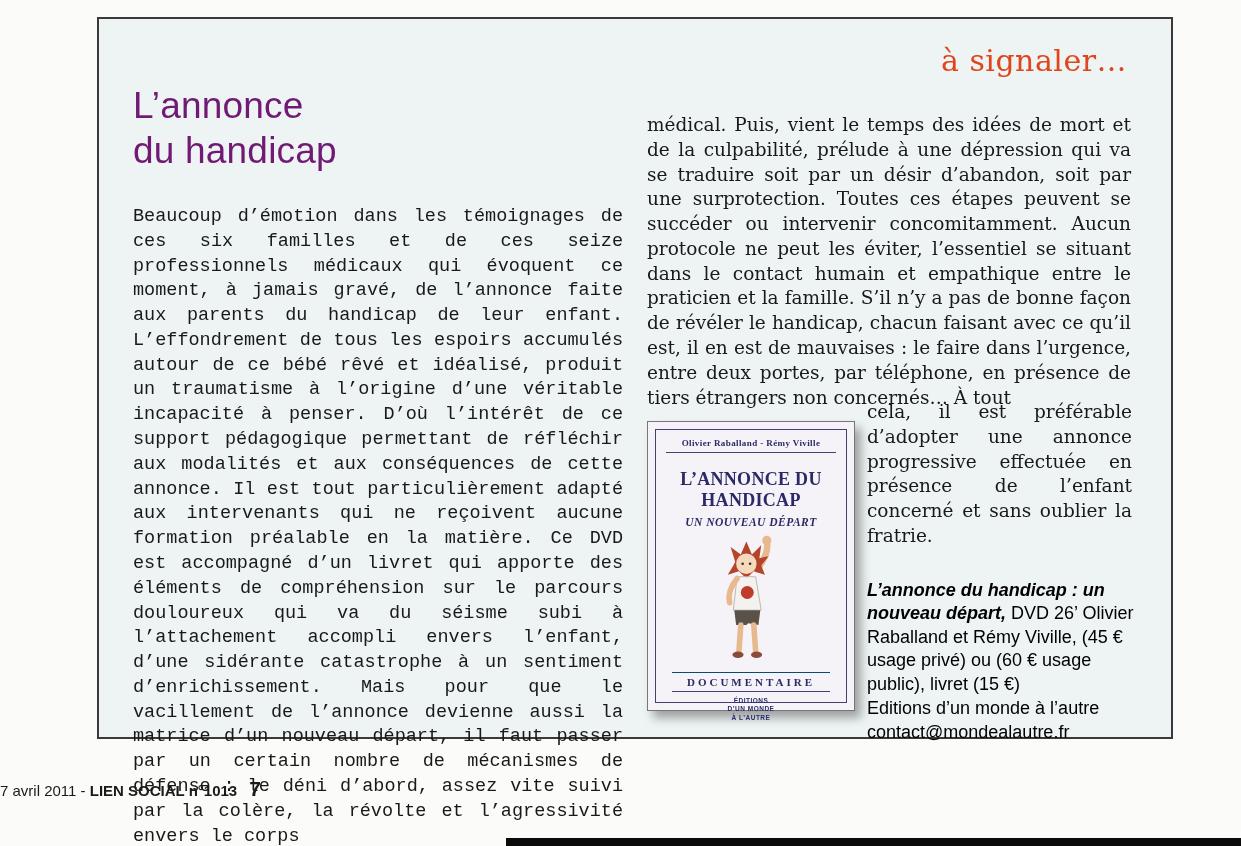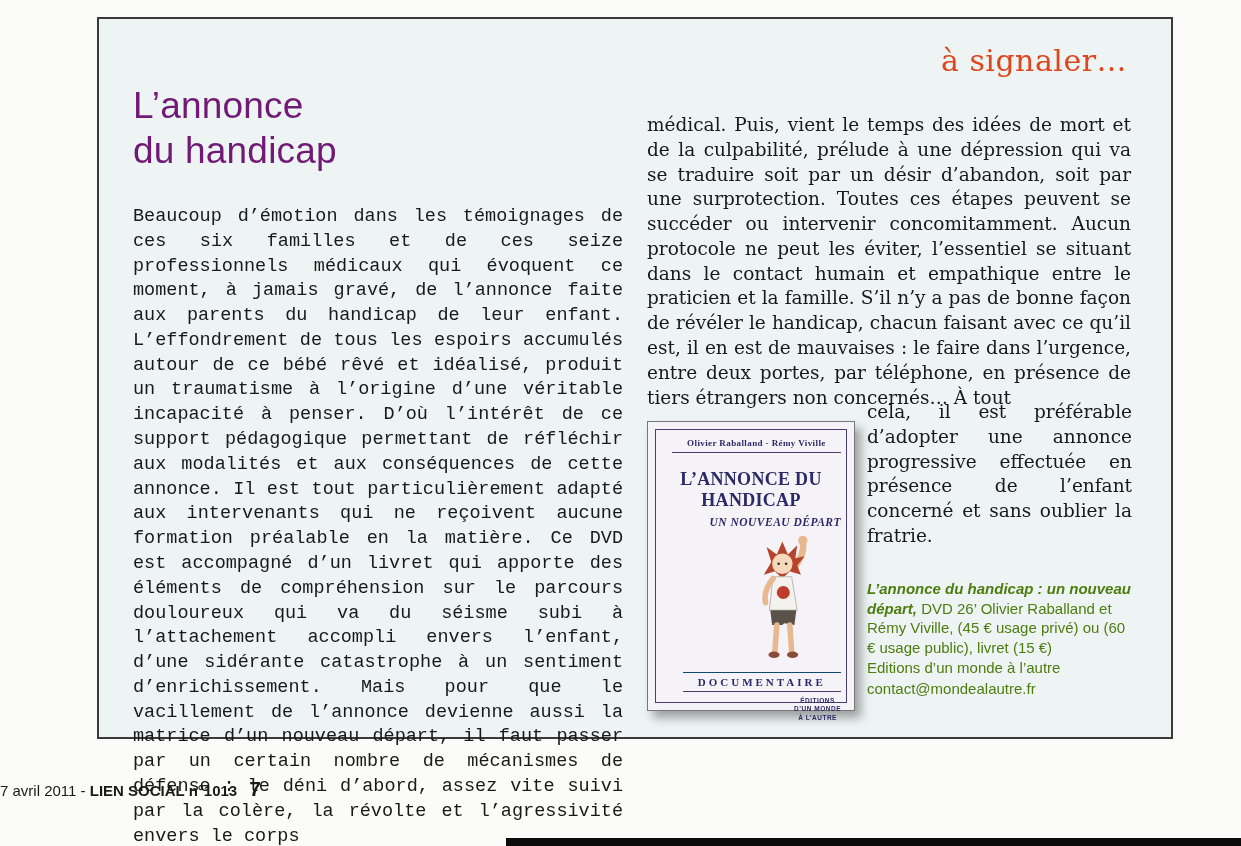--- a/index.html
+++ b/index.html
@@ -53,21 +53,21 @@
     background: #f5f3f8;
     border: 1px solid #777;
     box-shadow: 6px 7px 9px rgba(40,40,40,0.4);
   }
   .cover-inner {
     position: absolute;
     left: 7px; top: 7px; right: 7px; bottom: 7px;
     border: 1px solid #45406e;
     display: flex;
     flex-direction: column;
-    align-items: flex-end;
+    align-items: center;
     text-align: center;
     color: #2c2a66;
     padding: 8px 5px 6px 5px;
   }
   .cover-authors {
     font-family: "Liberation Serif", serif;
     font-size: 9px;
     font-weight: 700;
     letter-spacing: 0.4px;
     border-bottom: 1px solid #45406e;
@@ -108,23 +108,23 @@
     line-height: 1.3;
     margin-top: 5px;
     white-space: pre-line;
   }
 
   .caption {
     position: absolute;
     left: 768px; top: 560px;
     width: 270px;
     font-family: "Liberation Sans", sans-serif;
-    font-size: 15px;
+    font-size: 18px;
     line-height: 1.3;
-    color: #4d7c0f;
+    color: #000000;
   }
   .caption .lead { font-weight: 700; font-style: italic; }
   .caption-publisher, .caption-email { margin-top: 1px; }
 
   .footer {
     position: absolute;
     top: 777px; left: 0;
     width: 1166px;
     text-align: left;
     color: #1a1a1a;

